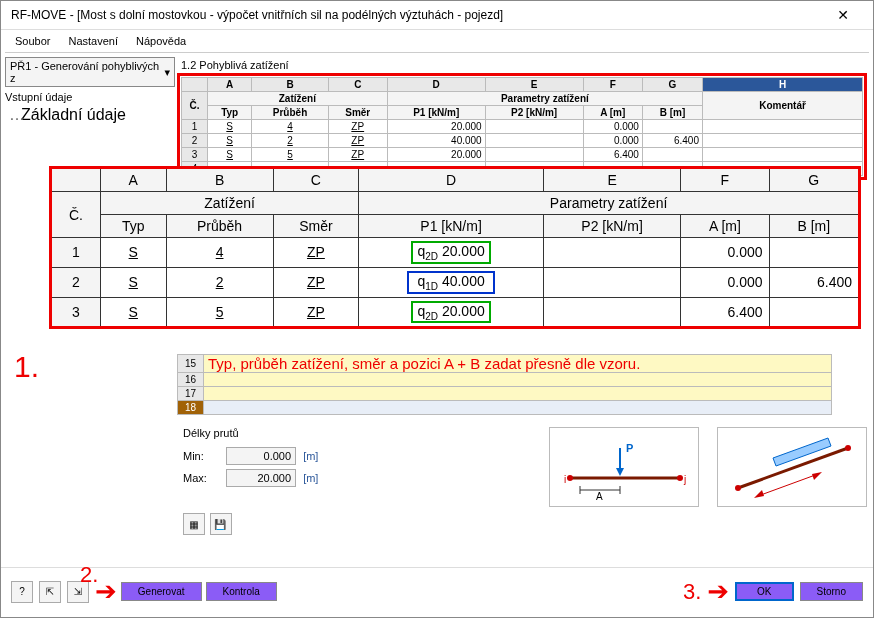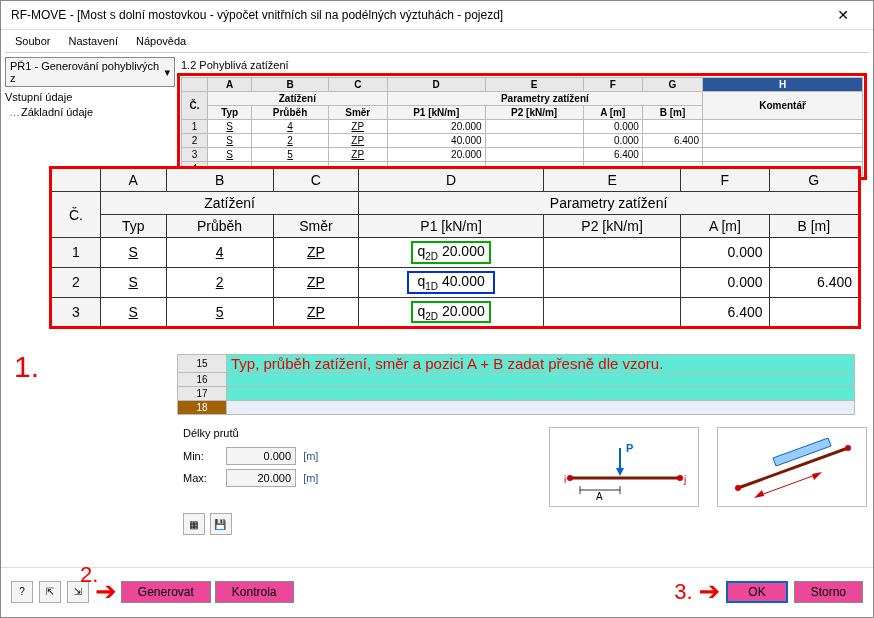--- a/index.html
+++ b/index.html
@@ -8,21 +8,21 @@
 .titlebar { background: #fff; padding: 6px 10px; display: flex; justify-content: space-between; align-items: center; border-bottom: 1px solid #ddd; }
 .titlebar-text { font-size: 12px; }
 .close-x { width: 40px; text-align: center; font-size: 14px; }
 .menubar { padding: 2px 6px; display: flex; gap: 2px; }
 .menu-item { padding: 3px 8px; }
 .divider { height: 1px; background: #ccc; margin: 0 4px 4px 4px; }
 .body-row { display: flex; flex: 1; min-height: 0; }
 .left-col { width: 176px; padding: 0 4px; flex-shrink: 0; }
 .combo { width: 170px; border: 1px solid #888; background: #f4f4f4; padding: 2px 4px; display: flex; justify-content: space-between; align-items: center; margin-bottom: 4px; font-size: 11px; }
 .group-label { font-size: 11px; margin: 2px 0; }
-.tree-item { padding: 1px 0 1px 16px; font-size: 11px; position: relative; }
+.tree-item { padding: 1px 0 1px 16px; font-size: 16px; position: relative; }
 .tree-item::before { content: "…"; position: absolute; left: 4px; top: 1px; color: #666; }
 .red-box-tree { border: 2px solid #e00; padding: 1px 0 1px 16px; position: relative; }
 .red-box-tree::before { content: "…"; position: absolute; left: 4px; top: 1px; color: #666; }
 .right-col { flex: 1; display: flex; flex-direction: column; padding-right: 6px; min-width: 0; }
 .panel-title { font-size: 11px; padding: 2px 4px; }
 .small-table-wrap { border: 3px solid #e00; background: #fff; padding: 1px; }
 .small-table { border-collapse: collapse; width: 100%; font-size: 10px; }
 .small-table th, .small-table td { border: 1px solid #bbb; padding: 1px 3px; text-align: center; background: #f4f4f4; }
 .small-table td.data { background: #fff; }
 .small-table td.u { text-decoration: underline; }
@@ -37,32 +37,32 @@
 .big-table .rownum { background: #f4f4f4; width: 50px; }
 .big-table td.u { text-decoration: underline; }
 .big-table td.r { text-align: right; }
 .cell-box-green { border: 2px solid #0a0; display: inline-block; padding: 0 4px; }
 .cell-box-blue  { border: 2px solid #03c; display: inline-block; padding: 0 8px; }
 .q-sub { font-size: 10px; }
 .annot { position: absolute; color: #e00; font-size: 22px; font-weight: normal; }
 .annot-text { color: #e00; font-size: 15px; }
 .blank-rows { margin-top: 174px; }
 .blank-rows table { border-collapse: collapse; font-size: 10px; }
-.blank-rows td { border: 1px solid #bbb; padding: 0 4px; background: #5eead4; height: 14px; }
-.blank-rows td.num { background: #e8e8e8; width: 49px; text-align: center; }
+.blank-rows td { border: 1px solid #bbb; padding: 0 4px; background: #fef9c3; height: 14px; }
+.blank-rows td.num { background: #e8e8e8; width: 26px; text-align: center; }
 .blank-rows td.sel { background: #a16207; color: #fff; }
 .blank-rows td.wide { width: 628px; }
 .lower-panel { margin-top: 12px; display: flex; gap: 18px; align-items: flex-start; padding-left: 6px; }
 .lengths { font-size: 11px; }
 .lengths .lab { display: inline-block; width: 40px; }
 .num-input { border: 1px solid #aaa; background: #f4f4f4; width: 70px; text-align: right; padding: 2px 4px; display: inline-block; margin: 2px 0; }
 .unit { color: #2b579a; margin-left: 4px; }
 .diagram-box { border: 1px solid #bbb; background: #fff; width: 150px; height: 80px; position: relative; }
 .footer-row { display: flex; justify-content: space-between; align-items: center; padding: 8px 10px 10px 10px; border-top: 1px solid #ddd; }
-.btn { border: 1px solid #888; background: #ec4899; padding: 3px 16px; font-size: 12px; }
+.btn { border: 1px solid #888; background: #8b5cf6; padding: 3px 16px; font-size: 10px; }
 .btn-ok { border: 2px solid #06c; padding: 2px 20px; }
 .icon-btn { width: 22px; height: 22px; border: 1px solid #aaa; background: #f4f4f4; display: inline-flex; align-items: center; justify-content: center; font-size: 10px; margin-right: 2px; }
 .icon-strip { margin-top: 6px; margin-left: 6px; }
 .arrow-red { color: #e00; font-size: 26px; }
 svg { overflow: visible; }
 </style>
 </head>
 <body>
 
 <div class="window">

